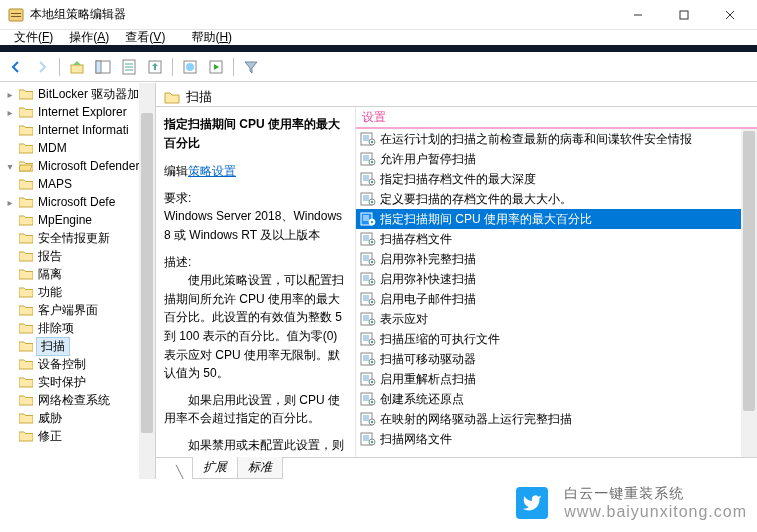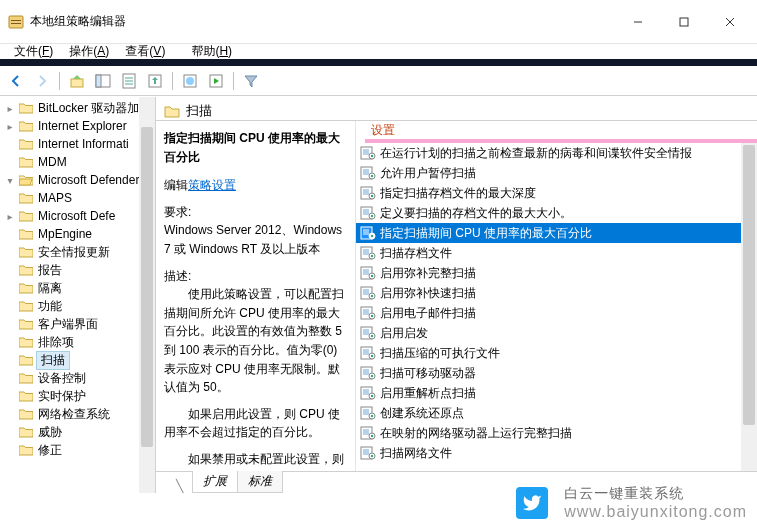--- a/index.html
+++ b/index.html
@@ -1,19 +1,19 @@
 <!DOCTYPE html>
 <html><head>
 <meta charset="utf-8">
 <style>
 * { margin: 0; padding: 0; box-sizing: border-box; font-family: "Microsoft YaHei", "Segoe UI", sans-serif; }
 body { background: #fff; width: 757px; height: 532px; overflow: hidden; position: relative; }
 
 
-.titlebar { height: 44px; display: flex; align-items: center; padding: 0 4px 0 8px; border-bottom: 1px solid #e5e5e5; }
+.titlebar { height: 30px; display: flex; align-items: center; padding: 0 4px 0 8px; border-bottom: 1px solid #e5e5e5; }
 .titlebar .icon { width: 16px; height: 16px; margin-right: 6px; }
 .titlebar .title { font-size: 12px; flex: 1; }
 .titlebar .winbtn { width: 46px; height: 30px; display: flex; align-items: center; justify-content: center; font-size: 11px; color: #333; }
 
 
 .menubar { height: 22px; display: flex; align-items: center; padding: 0 6px; font-size: 12px; border-bottom: 7px solid #0f172a; }
 .menubar .menuitem { padding: 2px 8px; }
 .menubar .menuitem u { text-decoration: underline; }
 
 
@@ -38,21 +38,21 @@
 .right-header .folder-icon { margin-right: 6px; }
 .right-header .txt { font-size: 13px; }
 
 .right-body { flex: 1; display: flex; min-height: 0; }
 .detail { width: 200px; padding: 8px 10px 8px 8px; font-size: 12px; line-height: 1.55; overflow: hidden; border-right: 1px solid #e5e5e5; }
 .detail .heading { font-weight: bold; margin-bottom: 10px; }
 .detail .link { color: #0066cc; text-decoration: underline; cursor: pointer; }
 .detail p { margin-bottom: 8px; }
 
 .listpane { flex: 1; display: flex; flex-direction: column; font-size: 12px; position: relative; min-width: 0; }
-.listhead { height: 22px; display: flex; align-items: center; padding: 0 6px; border-bottom: 4px solid #f9a8d4; color: #c2410c; margin-left: 9px; }
+.listhead { height: 22px; display: flex; align-items: center; padding: 0 6px; border-bottom: 2px solid #f9a8d4; color: #ec4899; }
 .list { flex: 1; overflow: hidden; }
 .list .row { display: flex; align-items: center; height: 20px; padding: 0 2px; white-space: nowrap; }
 .list .row .pol-icon { width: 16px; height: 14px; margin: 0 4px 0 2px; flex-shrink: 0; }
 .list .row.selected { background: #0078d7; color: #fff; }
 .list-scrollbar { position: absolute; right: 0; top: 22px; bottom: 0; width: 16px; background: #f0f0f0; }
 .list-thumb { position: absolute; right: 2px; top: 2px; width: 12px; height: 280px; background: #cdcdcd; border-radius: 2px; }
 
 .tabs { height: 22px; display: flex; align-items: flex-end; padding-left: 20px; font-size: 12px; border-top: 1px solid #d0d0d0; }
 .tabs .tab { border: 1px solid #d0d0d0; border-top: none; padding: 2px 10px; margin-right: -1px; background: #f7f7f7; font-style: italic; }
 .tabs .tab.active { background: #fff; }
@@ -362,21 +362,21 @@
       <span class="txt">扫描</span>
     </div>
 
     <div class="right-body">
       <div class="detail">
         <div class="heading">指定扫描期间 CPU 使用率的最大百分比</div>
         <p>
           <span>编辑</span><a class="link">策略设置</a>
         </p>
         <p style="margin-bottom:0">要求:</p>
-        <p>Windows Server 2012、Windows 7 或 Windows RT 及以上版本</p>
+        <p>Windows Server 2018、Windows 8 或 Windows RT 及以上版本</p>
         <p style="margin-bottom:0">描述:</p>
         <p>　　使用此策略设置，可以配置扫描期间所允许 CPU 使用率的最大百分比。此设置的有效值为整数 5 到 100 表示的百分比。值为零(0)表示应对 CPU 使用率无限制。默认值为 50。</p>
         <p>　　如果启用此设置，则 CPU 使用率不会超过指定的百分比。</p>
         <p>　　如果禁用或未配置此设置，则 CPU 使用率不会超过默认值。</p>
       </div>
 
       <div class="listpane">
         <div class="listhead">设置</div>
         <div class="list" id="list">
             <div class="row">
@@ -500,21 +500,21 @@
               <span class="pol-icon">
                 <svg width="16" height="14">
                   <rect x="1" y="1" width="11" height="12" fill="#fff" stroke="#888"></rect>
                   <line x1="3" y1="4" x2="9" y2="4" stroke="#6aa6d6"></line>
                   <line x1="3" y1="6" x2="9" y2="6" stroke="#6aa6d6"></line>
                   <line x1="3" y1="8" x2="9" y2="8" stroke="#6aa6d6"></line>
                   <circle cx="12" cy="10" r="3" fill="#fff" stroke="#888"></circle>
                   <circle cx="12" cy="10" r="1.2" fill="#3a7"></circle>
                 </svg>
               </span>
-              <span>启用启发</span>
+              <span>表示应对</span>
             </div>
             <div class="row">
               <span class="pol-icon">
                 <svg width="16" height="14">
                   <rect x="1" y="1" width="11" height="12" fill="#fff" stroke="#888"></rect>
                   <line x1="3" y1="4" x2="9" y2="4" stroke="#6aa6d6"></line>
                   <line x1="3" y1="6" x2="9" y2="6" stroke="#6aa6d6"></line>
                   <line x1="3" y1="8" x2="9" y2="8" stroke="#6aa6d6"></line>
                   <circle cx="12" cy="10" r="3" fill="#fff" stroke="#888"></circle>
                   <circle cx="12" cy="10" r="1.2" fill="#3a7"></circle>

